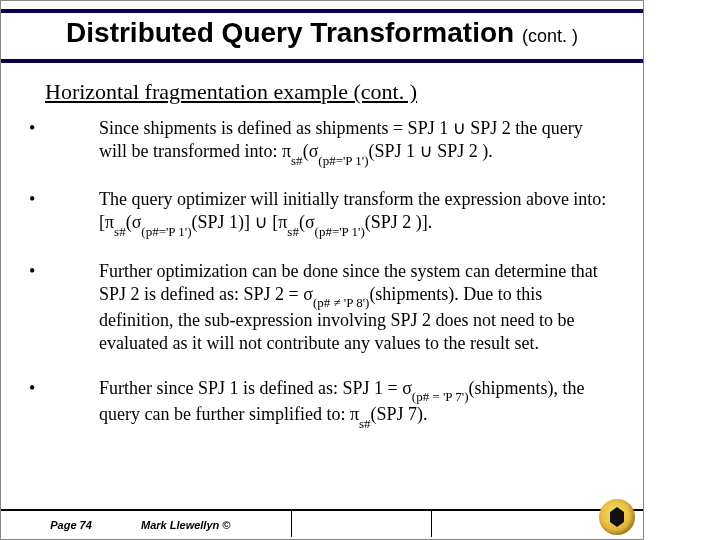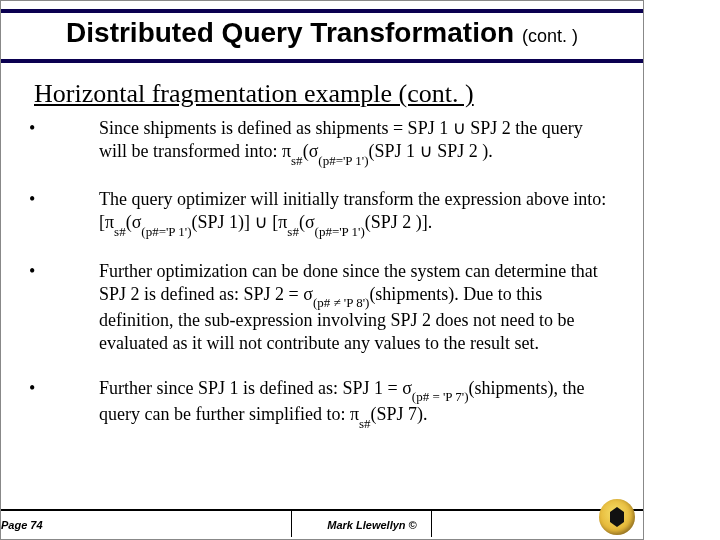--- a/index.html
+++ b/index.html
@@ -46,22 +46,22 @@
     font-weight: bold;
     color: #000;
   }
   .title .cont {
     font-size: 18px;
     font-weight: normal;
   }
   .subtitle {
     position: absolute;
     top: 78px;
-    left: 33px;
-    font-size: 26px;
+    left: 44px;
+    font-size: 22px;
     text-decoration: underline;
     color: #000;
   }
   .content {
     position: absolute;
     top: 116px;
     left: 28px;
     right: 28px;
     bottom: 50px;
     font-size: 18px;
@@ -121,22 +121,22 @@
     height: 28px;
     display: flex;
     align-items: center;
     font-family: Arial, Helvetica, sans-serif;
     font-size: 11px;
     font-weight: bold;
     font-style: italic;
     color: #000;
   }
   .footer .col1 { width: 290px; text-align: center; }
-  .footer .col2 { width: 140px; text-align: left; }
-  .footer .col3 { flex: 1; text-align: center; padding-right: 40px; }
+  .footer .col2 { width: 140px; text-align: center; }
+  .footer .col3 { flex: 1; padding-right: 40px; }
   .logo {
     position: absolute;
     right: 8px;
     bottom: 4px;
     width: 36px;
     height: 36px;
     border-radius: 50%;
     background: radial-gradient(circle at 45% 40%, #f6e06a 0%, #e6b93a 55%, #b8862a 100%);
     box-shadow: inset -2px -2px 4px rgba(0,0,0,0.3);
   }

